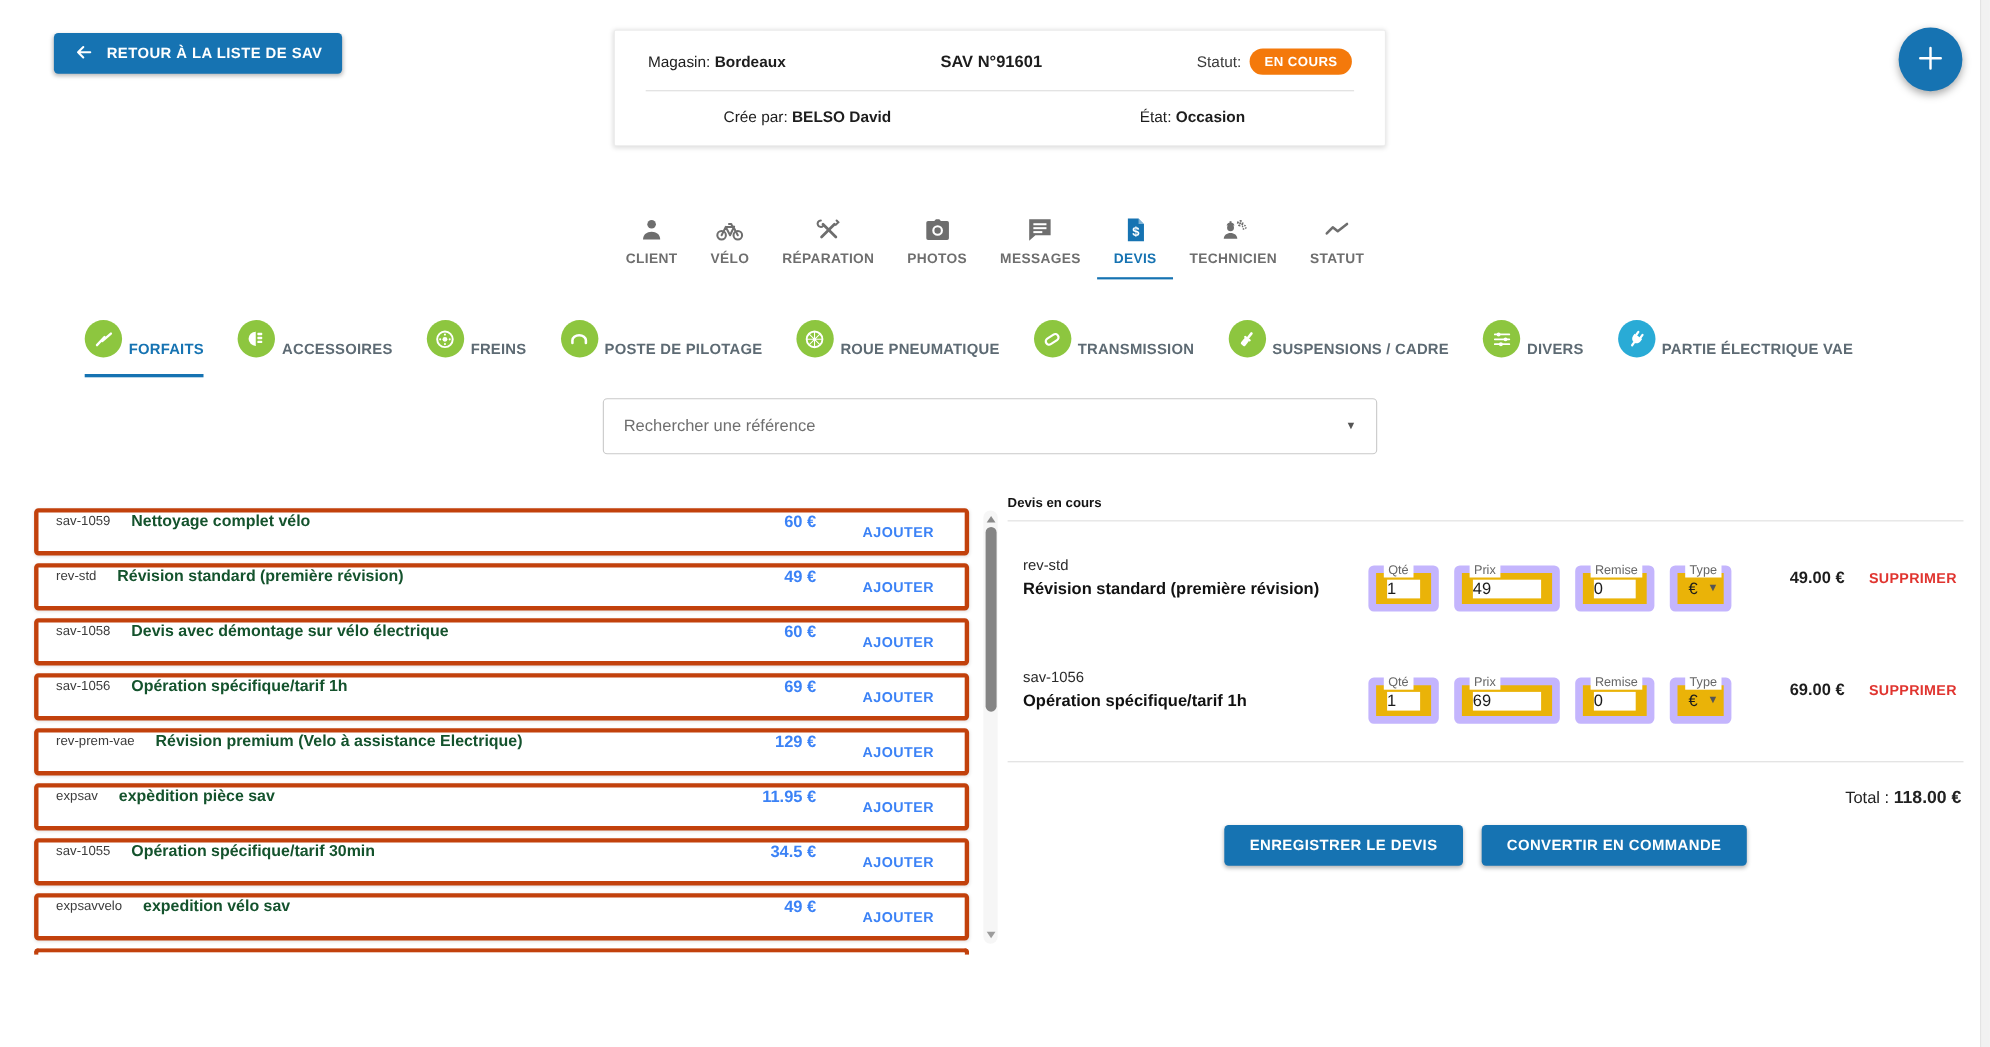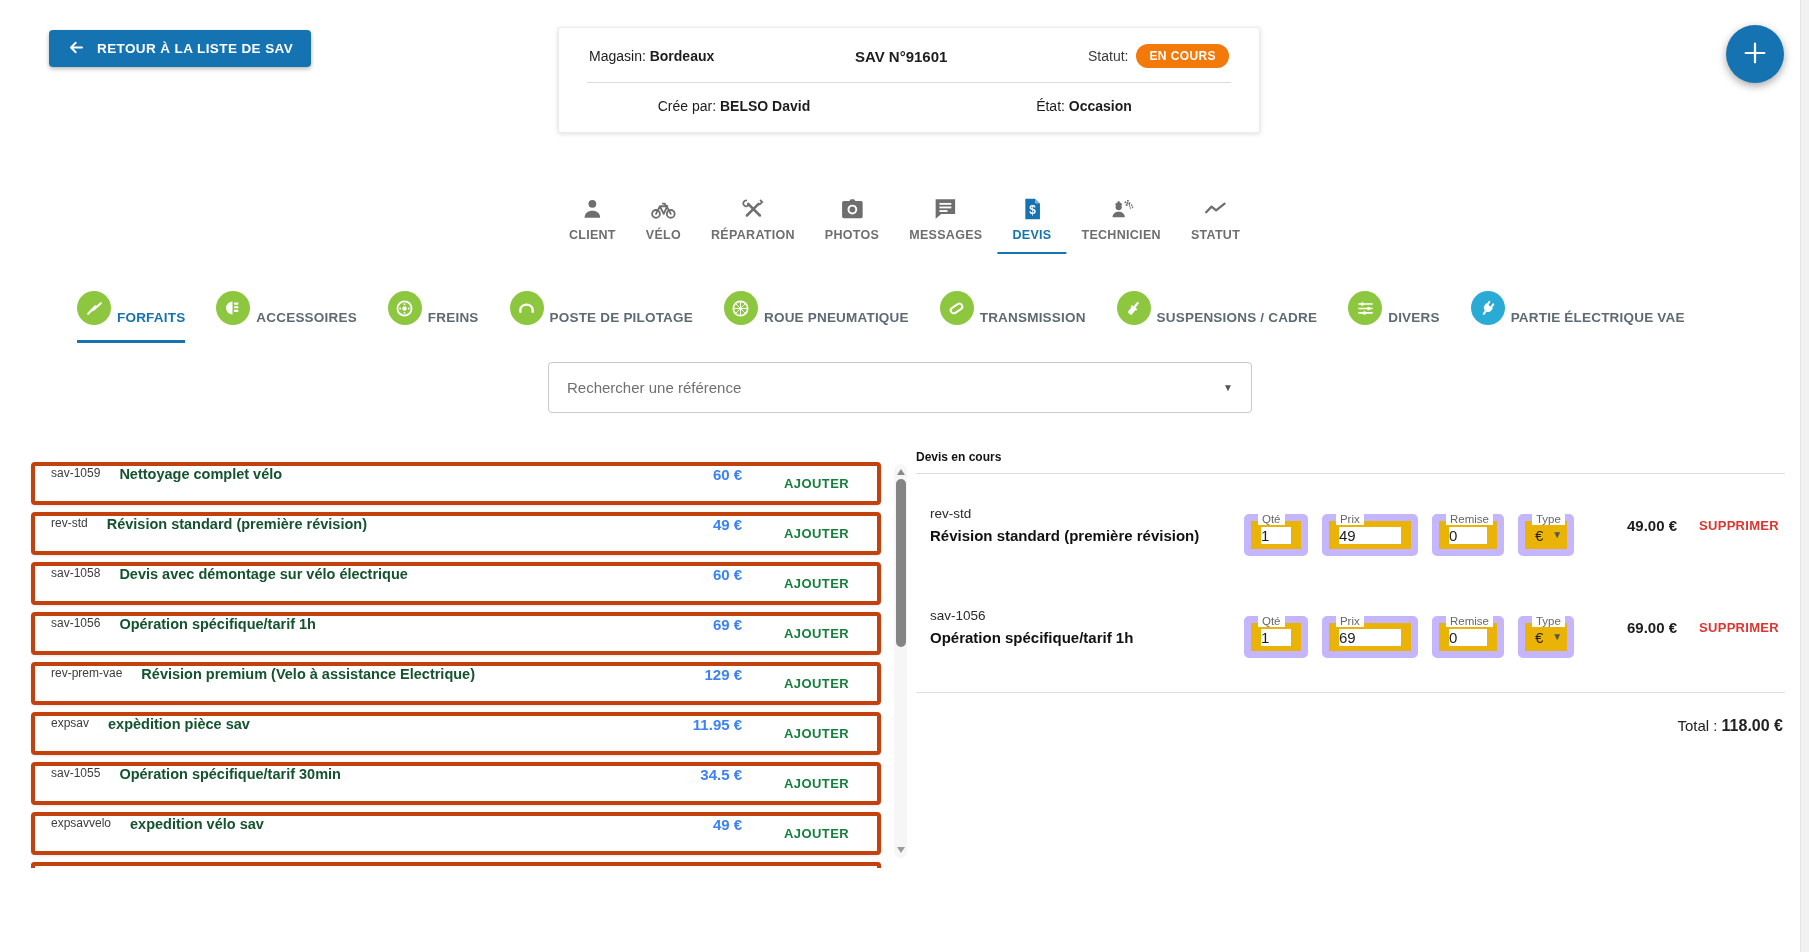--- a/index.html
+++ b/index.html
@@ -57,21 +57,21 @@
   .caret { color:#555; font-size:10px; line-height:1; }
 
   
   .catalog { top:462px; left:31px; width:876px; }
   .cards { width:850px; display:flex; flex-direction:column; gap:7px; }
   .card { height:43px; background:#fff; border:4px solid #c2410c; border-radius:4px;
     box-shadow:0 1px 3px rgba(0,0,0,.1); display:flex; padding:0 16px; }
   .card .ref { font-size:12px; color:#3c3c3c; }
   .card .name { font-size:14.5px; font-weight:bold; color:#14532d; margin-left:19px; }
   .card .price { font-size:15px; font-weight:bold; color:#3b82f6; margin-left:auto; }
-  .card .add { background:none; border:none; color:#15803d; font-family:inherit;
+  .card .add { background:none; border:none; color:#3b82f6; font-family:inherit;
     font-weight:bold; font-size:13px; letter-spacing:.4px; margin-left:30px; padding:0 12px; cursor:pointer; }
   .card.partial { height:6px; border-bottom:none; border-radius:4px 4px 0 0; box-shadow:none; }
   .sb { position:absolute; right:0; top:2px; width:13px; height:394px; background:#f6f6f6;
     border-radius:7px; }
   .sb-arrow { width:0; height:0; border-left:4px solid transparent; border-right:4px solid transparent;
     position:absolute; left:2.5px; }
   .sb-up { top:5px; border-bottom:6px solid #8a8a8a; }
   .sb-dn { bottom:5px; border-top:6px solid #9c9c9c; }
   .sb-thumb { position:absolute; left:1.5px; top:15px; width:10px; height:168px;
     background:#858585; border-radius:5px; }
@@ -458,15 +458,19 @@
     </div>
     <div class="dtotal">69.00 €</div>
     <button class="del">SUPPRIMER</button>
   </div>
 
   <div class="dsep"></div>
   <div class="total-row">
     <span>Total :</span>
     <span class="b">118.00 €</span>
   </div>
+  <div class="btn-row">
+    <button class="pbtn">ENREGISTRER LE DEVIS</button>
+    <button class="pbtn">CONVERTIR EN COMMANDE</button>
+  </div>
 </div>
 
 <div class="abs page-edge"></div>
 
 </body></html>

